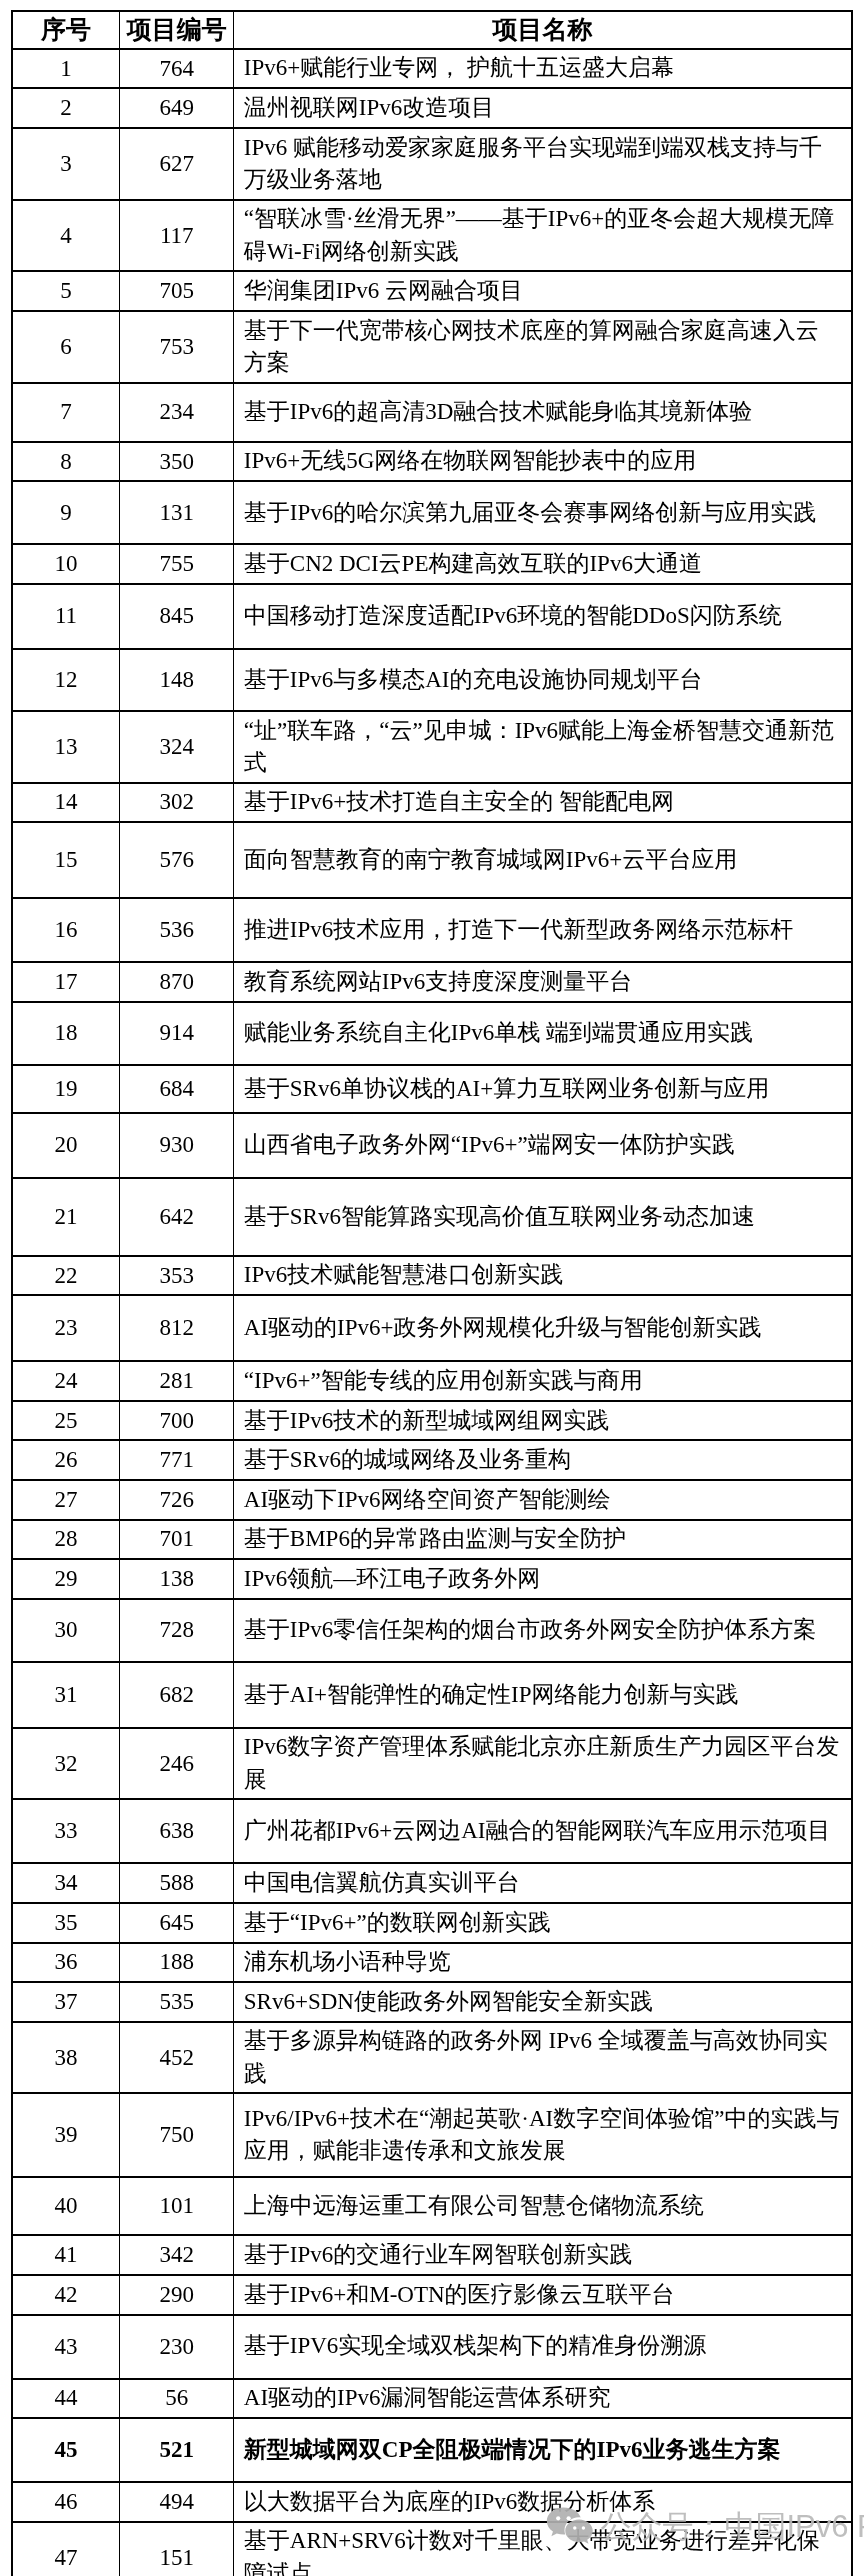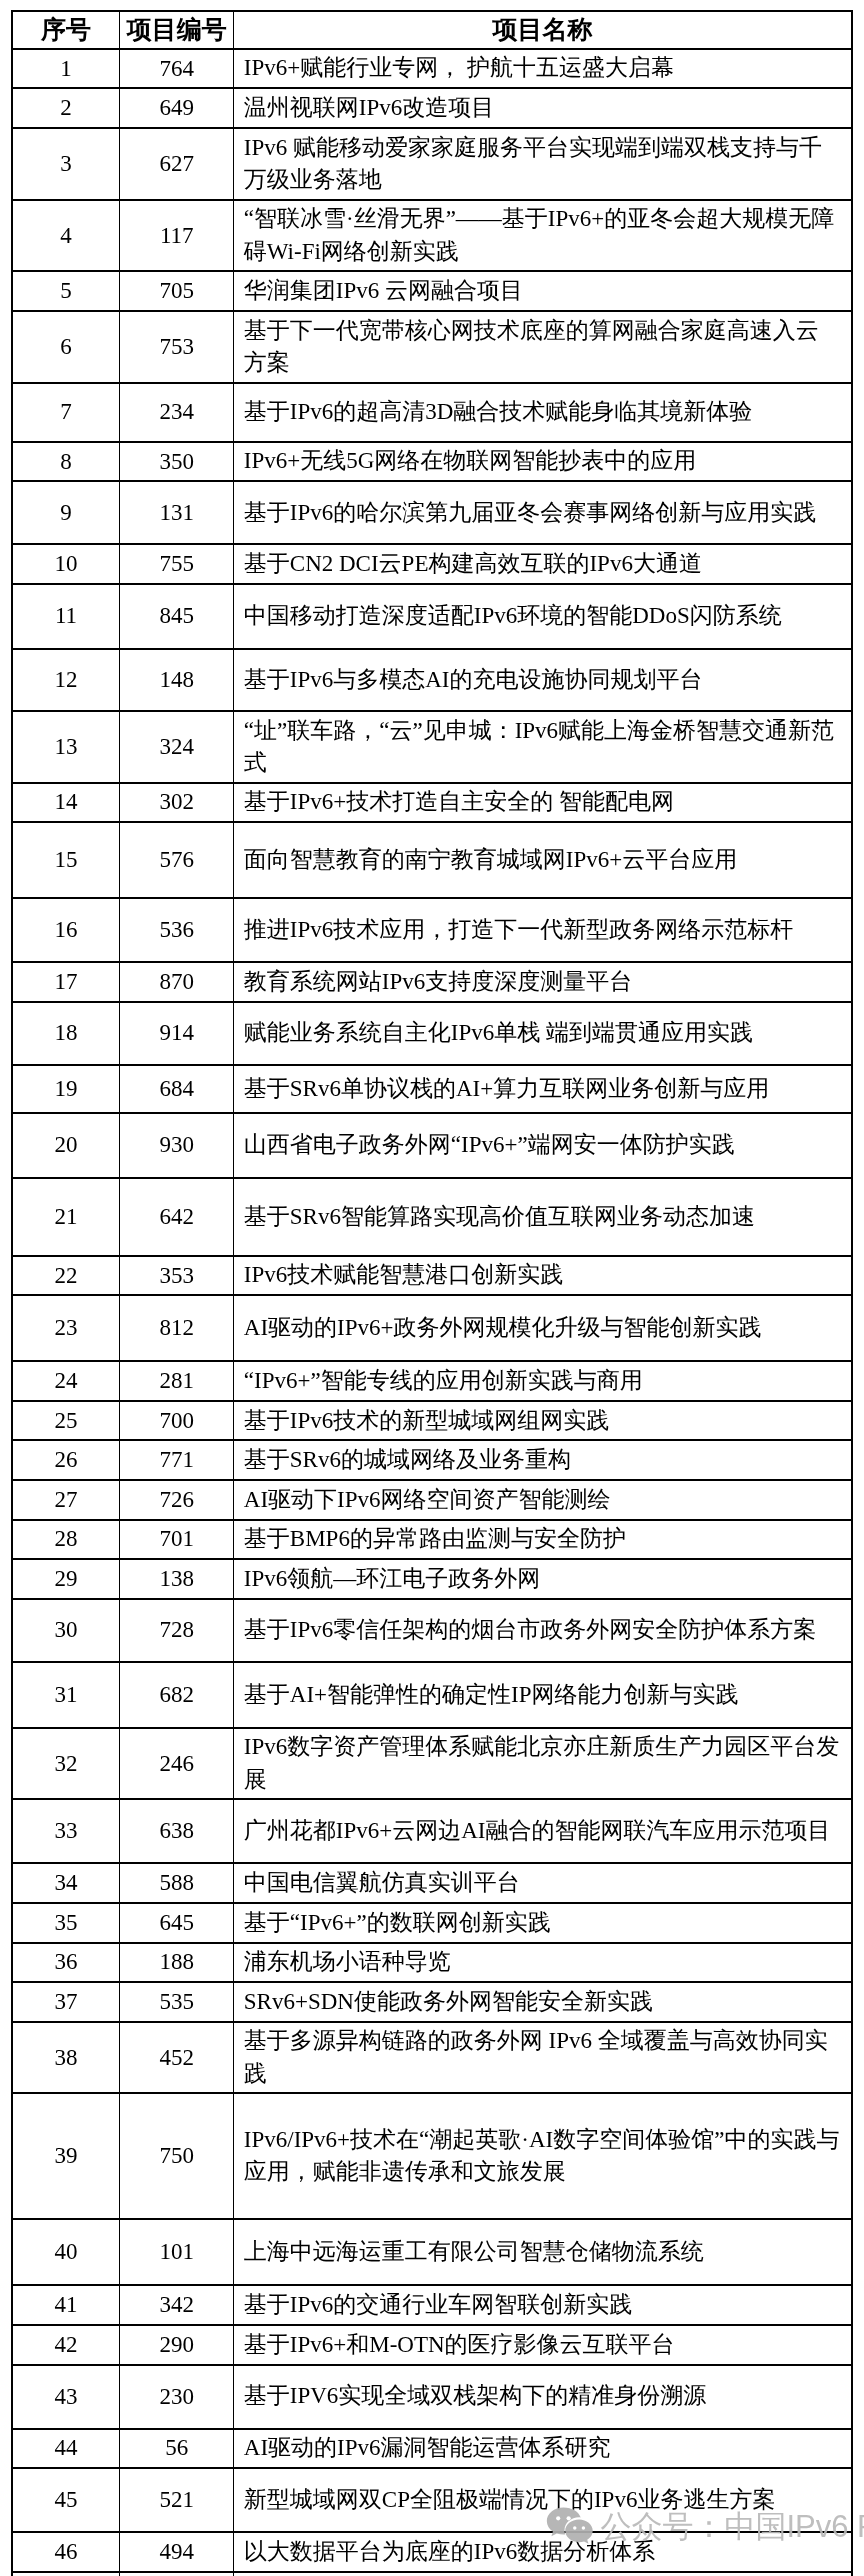--- a/index.html
+++ b/index.html
@@ -267,26 +267,26 @@
         <tr style="height: 32px;">
       <td class="c1">37</td>
       <td class="c2">535</td>
       <td class="c3">SRv6+SDN使能政务外网智能安全新实践</td>
     </tr>
         <tr style="height: 64px;">
       <td class="c1">38</td>
       <td class="c2">452</td>
       <td class="c3">基于多源异构链路的政务外网 IPv6 全域覆盖与高效协同实践</td>
     </tr>
-        <tr style="height: 126px;">
+        <tr style="height: 84px;">
       <td class="c1">39</td>
       <td class="c2">750</td>
       <td class="c3">IPv6/IPv6+技术在“潮起英歌·AI数字空间体验馆”中的实践与应用，赋能非遗传承和文旅发展</td>
     </tr>
-        <tr style="height: 66px;">
+        <tr style="height: 58px;">
       <td class="c1">40</td>
       <td class="c2">101</td>
       <td class="c3">上海中远海运重工有限公司智慧仓储物流系统</td>
     </tr>
         <tr style="height: 33px;">
       <td class="c1">41</td>
       <td class="c2">342</td>
       <td class="c3">基于IPv6的交通行业车网智联创新实践</td>
     </tr>
         <tr style="height: 31px;">
@@ -297,21 +297,21 @@
         <tr style="height: 64px;">
       <td class="c1">43</td>
       <td class="c2">230</td>
       <td class="c3">基于IPV6实现全域双栈架构下的精准身份溯源</td>
     </tr>
         <tr style="height: 34px;">
       <td class="c1">44</td>
       <td class="c2">56</td>
       <td class="c3">AI驱动的IPv6漏洞智能运营体系研究</td>
     </tr>
-        <tr style="height: 64px;">
+        <tr style="height: 64px; font-weight: bold;">
       <td class="c1">45</td>
       <td class="c2">521</td>
       <td class="c3">新型城域网双CP全阻极端情况下的IPv6业务逃生方案</td>
     </tr>
         <tr style="height: 32px;">
       <td class="c1">46</td>
       <td class="c2">494</td>
       <td class="c3">以大数据平台为底座的IPv6数据分析体系</td>
     </tr>
         <tr style="height: 63px;">

